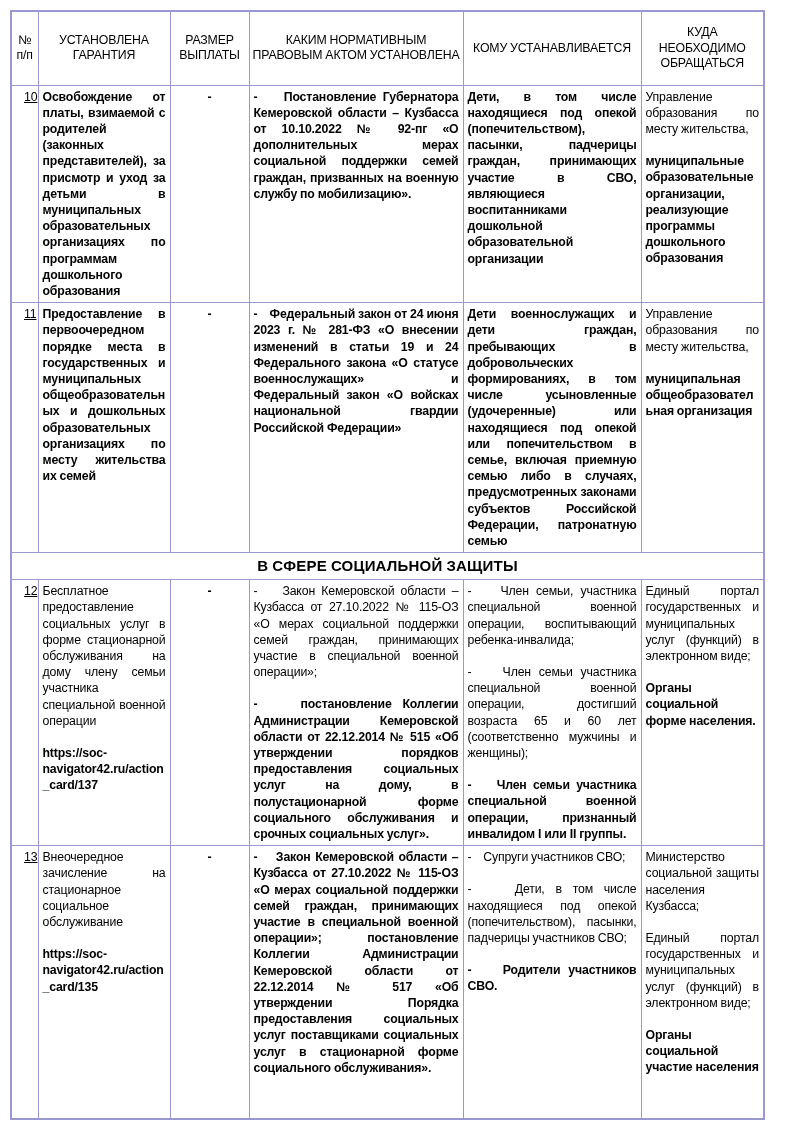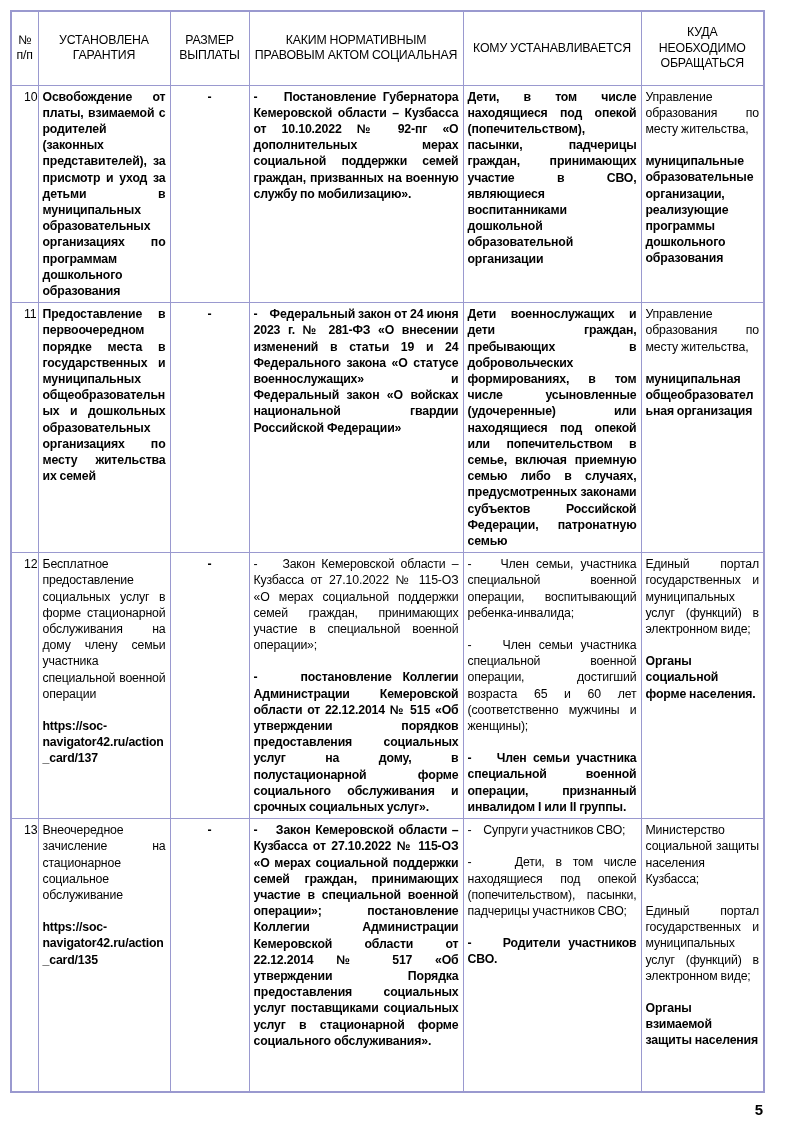--- a/index.html
+++ b/index.html
@@ -34,21 +34,21 @@
     font-weight:normal;
     padding:4px 2px;
     line-height:15.5px;
   }
   tr.h-header{height:74px;}
   tr.h-r10{height:215px;}
   tr.h-r11{height:226px;}
   tr.h-sec{height:27px;}
   tr.h-r12{height:263px;}
   tr.h-r13{height:273px;}
-  td.num-cell{text-align:center;padding-left:12px;padding-right:1px;}
+  td.num-cell{text-align:center;padding-left:12px;padding-right:1px;text-decoration:underline;}
   td.amount-cell{text-align:center;font-weight:bold;}
   td.cell p{
     margin:0 0 16px 0;
     text-align:justify;
     overflow-wrap:anywhere;
     hyphens:auto;
   }
   td.cell p:last-child{margin-bottom:0;font-weight:bold;}
   tr.section-row td{
     text-align:center;
@@ -81,21 +81,21 @@
       <col style="width:214px">
       <col style="width:178px">
       <col style="width:123px">
     </colgroup>
 
     <thead>
       <tr class="h-header">
         <th>№ п/п</th>
         <th>УСТАНОВЛЕНА ГАРАНТИЯ</th>
         <th>РАЗМЕР ВЫПЛАТЫ</th>
-        <th>КАКИМ НОРМАТИВНЫМ ПРАВОВЫМ АКТОМ СОЦИАЛЬНАЯ</th>
+        <th>КАКИМ НОРМАТИВНЫМ ПРАВОВЫМ АКТОМ УСТАНОВЛЕНА</th>
         <th>КОМУ УСТАНАВЛИВАЕТСЯ</th>
         <th>КУДА НЕОБХОДИМО ОБРАЩАТЬСЯ</th>
       </tr>
     </thead>
 
     <tbody>
       <tr class="h-r10">
         <td class="num-cell">10</td>
         <td class="cell">
             <p>Освобождение от платы, взимаемой с родителей (законных представителей), за присмотр и уход за детьми в муниципальных образовательных организациях по программам дошкольного образования</p>
@@ -124,20 +124,23 @@
           </td>
         <td class="cell">
             <p>Дети военнослужащих и дети граждан, пребывающих в добровольческих формированиях, в том числе усыновленные (удочеренные) или находящиеся под опекой или попечительством в семье, включая приемную семью либо в случаях, предусмотренных законами субъектов Российской Федерации, патронатную семью</p>
           </td>
         <td class="cell">
             <p>Управление образования по месту жительства,</p>
             <p>муниципальная общеобразовательная организация</p>
           </td>
       </tr>
 
+      <tr class="h-sec section-row">
+        <td colspan="6">В СФЕРЕ СОЦИАЛЬНОЙ ЗАЩИТЫ</td>
+      </tr>
 
       <tr class="h-r12">
         <td class="num-cell">12</td>
         <td class="cell">
             <p>Бесплатное предоставление социальных услуг в форме стационарной обслуживания на дому члену семьи участника специальной военной операции</p>
             <p>https://soc-navigator42.ru/action_card/137</p>
           </td>
         <td class="amount-cell">-</td>
         <td class="cell">
             <p>-&nbsp;&nbsp;&nbsp;&nbsp;Закон Кемеровской области – Кузбасса от 27.10.2022 № 115-ОЗ «О мерах социальной поддержки семей граждан, принимающих участие в специальной военной операции»;</p>
@@ -165,21 +168,21 @@
             <p>-&nbsp;&nbsp;&nbsp;&nbsp;Закон Кемеровской области – Кузбасса от 27.10.2022 № 115-ОЗ «О мерах социальной поддержки семей граждан, принимающих участие в специальной военной операции»; постановление Коллегии Администрации Кемеровской области от 22.12.2014 № 517 «Об утверждении Порядка предоставления социальных услуг поставщиками социальных услуг в стационарной форме социального обслуживания».</p>
           </td>
         <td class="cell">
             <p>-&nbsp;&nbsp;&nbsp;&nbsp;Супруги участников СВО;</p>
             <p>-&nbsp;&nbsp;&nbsp;&nbsp;Дети, в том числе находящиеся под опекой (попечительством), пасынки, падчерицы участников СВО;</p>
             <p>-&nbsp;&nbsp;&nbsp;&nbsp;Родители участников СВО.</p>
           </td>
         <td class="cell">
             <p>Министерство социальной защиты населения Кузбасса;</p>
             <p>Единый портал государственных и муниципальных услуг (функций) в электронном виде;</p>
-            <p>Органы взимаемой защиты населения</p>
+            <p>Органы социальной участие населения</p>
           </td>
       </tr>
     </tbody>
   </table>
 
   <div class="page-number">5</div>
 
 </div>
 
 </body></html>

